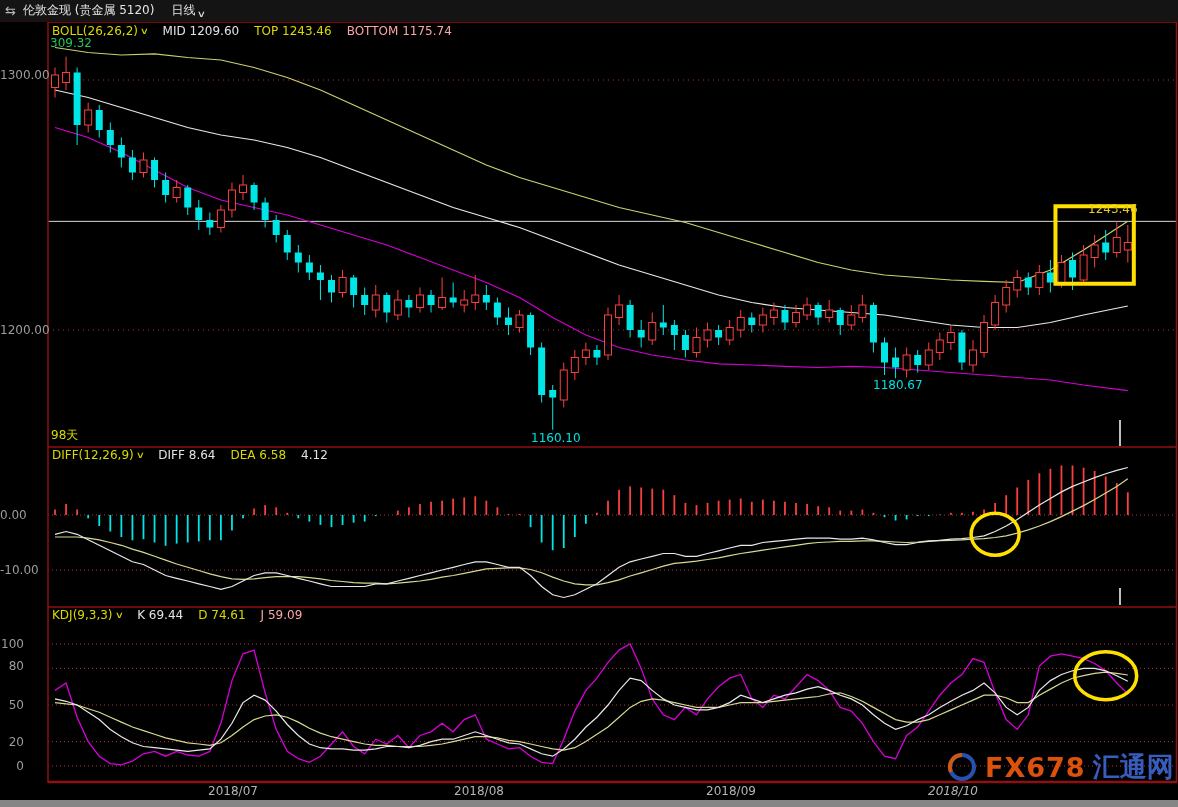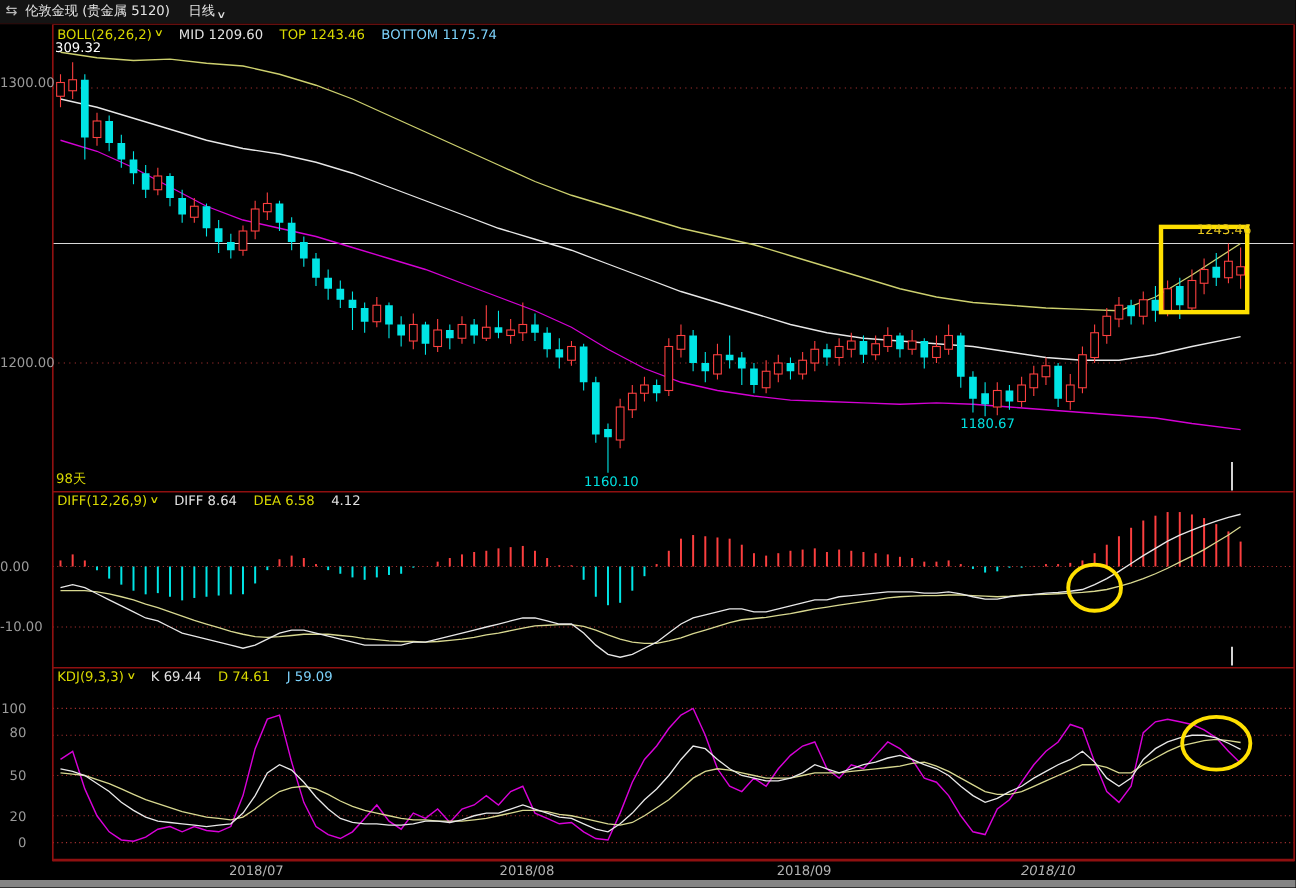--- a/index.html
+++ b/index.html
@@ -16,22 +16,22 @@
   .ind-row span{margin-right:15px;}
   .ind-row .indname{margin-right:3px;}
   .ylabel{position:absolute;left:0;width:24px;text-align:right;font-size:12px;color:#9c9c9c;z-index:2;}
   .tag{position:absolute;font-size:12px;z-index:2;white-space:nowrap;}
   .xlabel{position:absolute;top:784px;transform:translateX(-50%);font-size:12px;color:#b4b4b4;z-index:2;margin-left:36px;}
   .watermark{position:absolute;left:946px;top:749px;display:flex;align-items:center;gap:7px;
              opacity:.92;z-index:5;}
   .wm-brand{font-weight:bold;font-size:27px;letter-spacing:1px;color:#ee5a0f;text-shadow:0 0 3px #79210022;}
   .wm-site{font-weight:bold;font-size:27px;color:#3c66cf;}
   .bottom-strip{position:absolute;left:0;top:800px;width:1178px;height:7px;background:#858585;z-index:3;}
-  .c-yellow{color:#d9d900;} .c-white{color:#e2e2e2;} .c-magenta{color:#7dd3fc;}
-  .c-cyan{color:#00e0e0;} .c-red{color:#ffffff;} .c-gold{color:#e8c81e;}
+  .c-yellow{color:#d9d900;} .c-white{color:#e2e2e2;} .c-magenta{color:#fca5a5;}
+  .c-cyan{color:#00e0e0;} .c-red{color:#22c55e;} .c-gold{color:#e8c81e;}
 </style>
 </head>
 <body>
 
 <div id="screen">
 
   <svg id="chart-svg" width="1178" height="807">
       <g>
         <line x1="48" y1="80" x2="1176.5" y2="80" stroke="#b03333" stroke-width="1" stroke-dasharray="1 4"></line>
         <line x1="48" y1="330" x2="1176.5" y2="330" stroke="#b03333" stroke-width="1" stroke-dasharray="1 4"></line>
@@ -419,15 +419,23 @@
   <div class="ylabel" style="top:659px;">80</div>
   <div class="ylabel" style="top:698px;">50</div>
   <div class="ylabel" style="top:735px;">20</div>
   <div class="ylabel" style="top:759px;">0</div>
 
   <div class="xlabel" style="left:197px;">2018/07</div>
   <div class="xlabel" style="left:443px;">2018/08</div>
   <div class="xlabel" style="left:695px;">2018/09</div>
   <div class="xlabel" style="left:917px;font-style:italic;">2018/10</div>
 
+  <div class="watermark">
+    <svg width="32" height="32" viewBox="0 0 32 32">
+      <circle cx="16" cy="16" r="12" fill="none" stroke="#2a58c0" stroke-width="4"></circle>
+      <path d="M 5 21 A 12 12 0 0 1 16 4" fill="none" stroke="#e06018" stroke-width="4"></path>
+    </svg>
+    <span class="wm-brand">FX678</span>
+    <span class="wm-site">汇通网</span>
+  </div>
 
   <div class="bottom-strip"></div>
 </div>
 
 </body></html>

